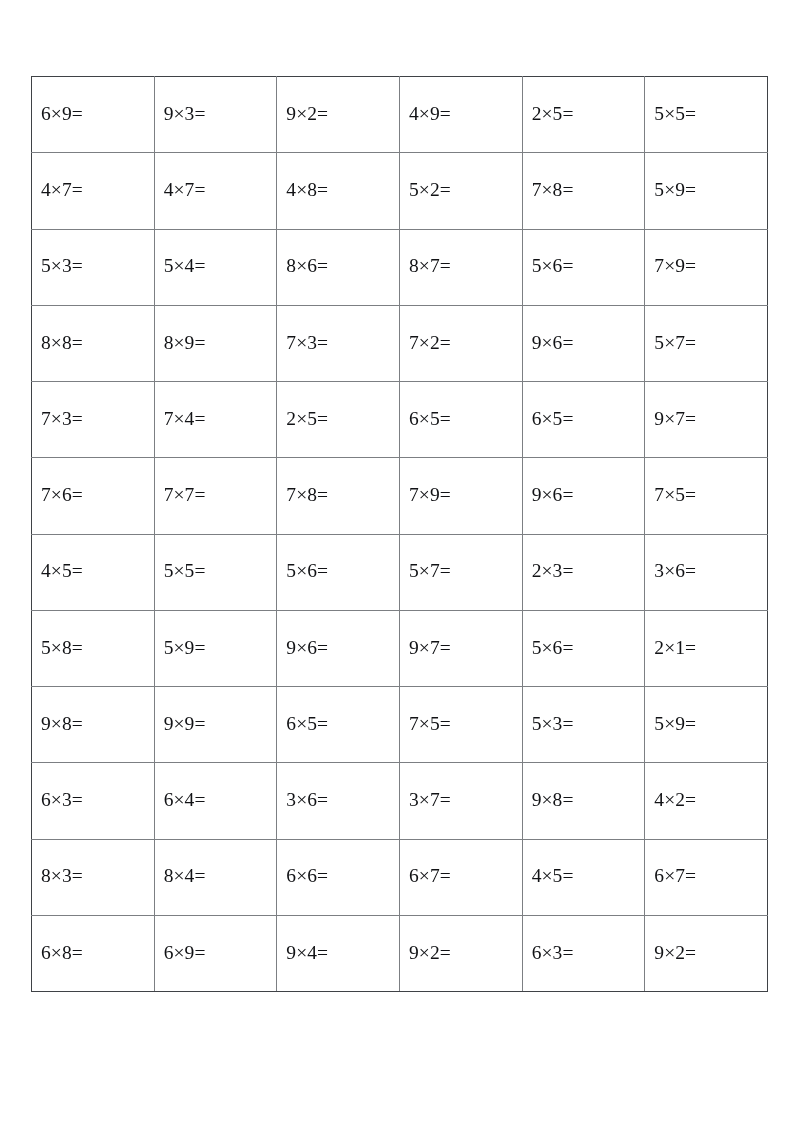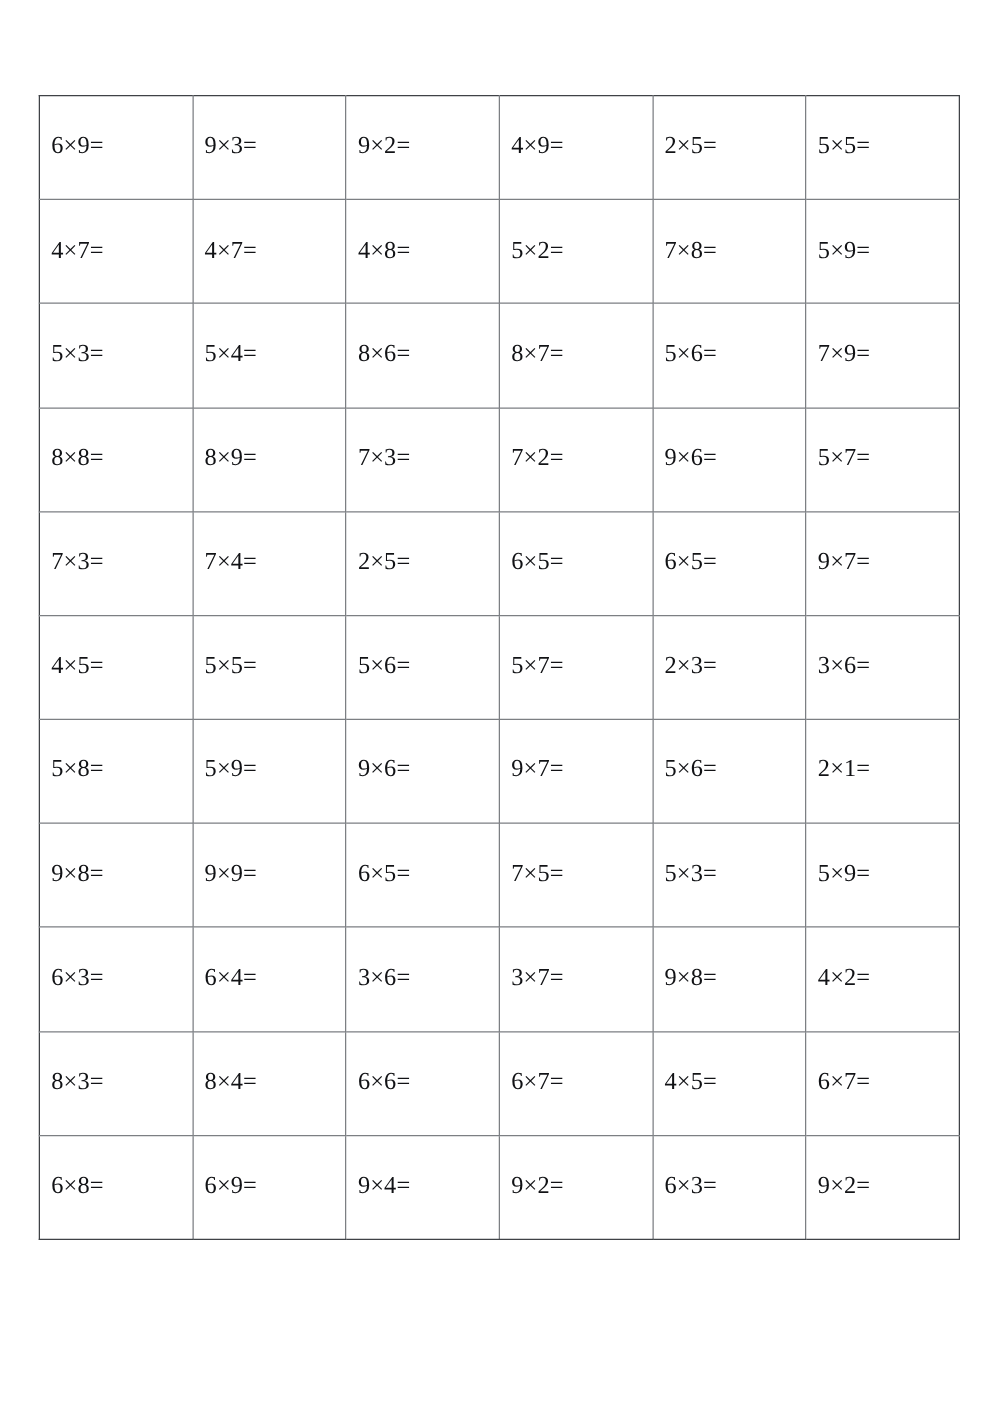--- a/index.html
+++ b/index.html
@@ -103,20 +103,28 @@
         </tr>
         <tr>
           <td><span class="expr">7×3=</span></td>
           <td><span class="expr">7×4=</span></td>
           <td><span class="expr">2×5=</span></td>
           <td><span class="expr">6×5=</span></td>
           <td><span class="expr">6×5=</span></td>
           <td><span class="expr">9×7=</span></td>
         </tr>
         <tr>
+          <td><span class="expr">7×6=</span></td>
+          <td><span class="expr">7×7=</span></td>
+          <td><span class="expr">7×8=</span></td>
+          <td><span class="expr">7×9=</span></td>
+          <td><span class="expr">9×6=</span></td>
+          <td><span class="expr">7×5=</span></td>
+        </tr>
+        <tr>
           <td><span class="expr">4×5=</span></td>
           <td><span class="expr">5×5=</span></td>
           <td><span class="expr">5×6=</span></td>
           <td><span class="expr">5×7=</span></td>
           <td><span class="expr">2×3=</span></td>
           <td><span class="expr">3×6=</span></td>
         </tr>
         <tr>
           <td><span class="expr">5×8=</span></td>
           <td><span class="expr">5×9=</span></td>

